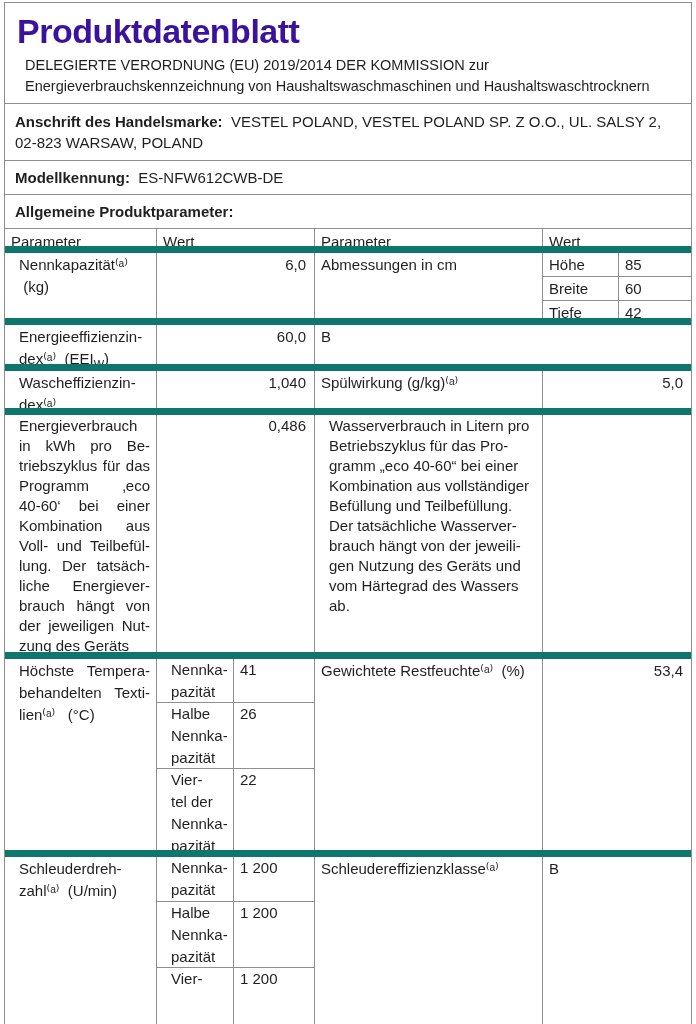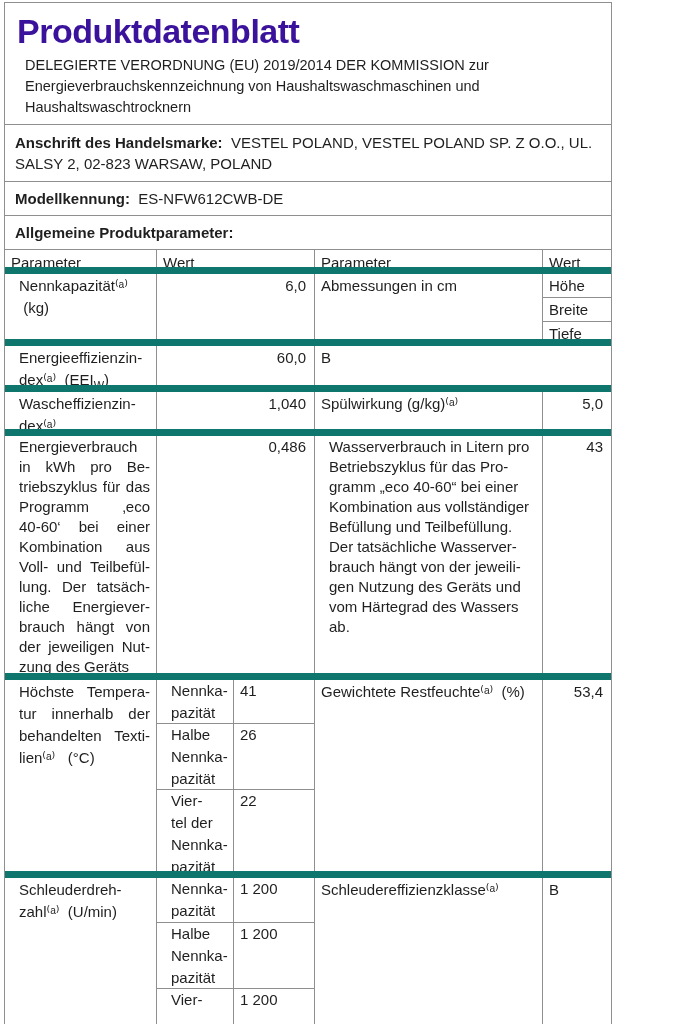--- a/index.html
+++ b/index.html
@@ -1,18 +1,18 @@
 <!DOCTYPE html>
 <html lang="de"><head>
 <meta charset="utf-8">
 <style>
   * { margin:0; padding:0; box-sizing:border-box; }
   html,body { width:696px; height:1024px; background:#fff; overflow:hidden;
     font-family:"Liberation Sans","DejaVu Sans",sans-serif; color:#1f1f1f; }
-  .doc { position:absolute; top:2px; left:4px; width:608px; height:1022px;
+  .doc { position:absolute; top:2px; left:4px; width:688px; height:1022px;
     border:1px solid #8f8f8f; border-bottom:none; background:#fff; overflow:hidden; }
   .sect { padding:6px 10px; font-size:15px; line-height:21px; border-bottom:1px solid #8f8f8f; }
   .sect b { font-weight:bold; }
   .titleblock { padding:8px 12px 0 12px; border-bottom:none; }
   .title { color:#3a129b; font-size:34px; line-height:40px; font-weight:bold; letter-spacing:-0.5px; }
   .subtitle { padding:4px 12px 6px 12px; font-size:14.5px; line-height:21px; border-bottom:1px solid #8f8f8f; }
   .addr { padding:7px 10px; }
   
   .ptable { width:100%; font-size:15px; }
   .trow { display:grid; grid-template-columns:152px 158px 228px 1fr; border-bottom:7px solid #0f766e; }
@@ -135,27 +135,25 @@
           <span class="jline">Betriebszyklus für das Pro-</span>
           <span class="jline">gramm „eco 40-60“ bei einer</span>
           <span class="jline">Kombination aus vollständiger</span>
           <span class="jline">Befüllung und Teilbefüllung.</span>
           <span class="jline">Der tatsächliche Wasserver-</span>
           <span class="jline">brauch hängt von der jeweili-</span>
           <span class="jline">gen Nutzung des Geräts und</span>
           <span class="jline">vom Härtegrad des Wassers</span>
           <span class="jline">ab.</span>
         </div>
-      <div class="tcell lastcol val">43</div>
     </div>
 
     <div class="trow h-r5">
       <div class="tcell just">
           <span class="jline">Höchste Tempera-</span>
-          <span class="jline">tur innerhalb der</span>
           <span class="jline">behandelten Texti-</span>
           <span class="jline">lien⁽ᵃ⁾&nbsp;&nbsp;&nbsp;(°C)</span>
         </div>
       <div class="tcell nopad">
         <div class="subtable caps">
           <div class="srow l2">
             <div class="scell">
                 <span class="jline">Nennka-</span>
                 <span class="jline">pazität</span>
               </div>

